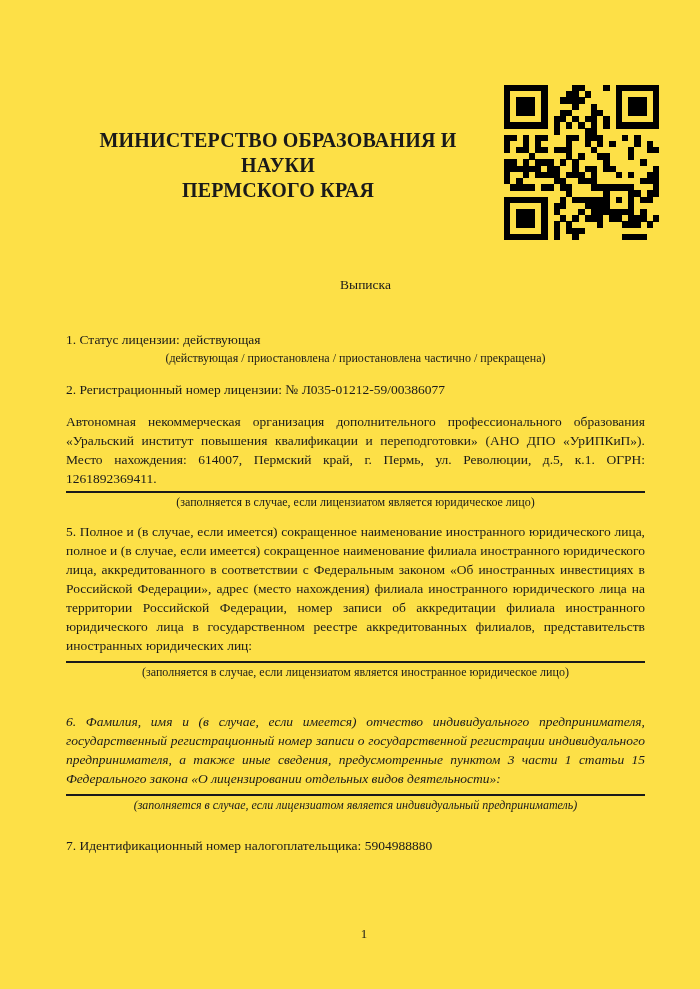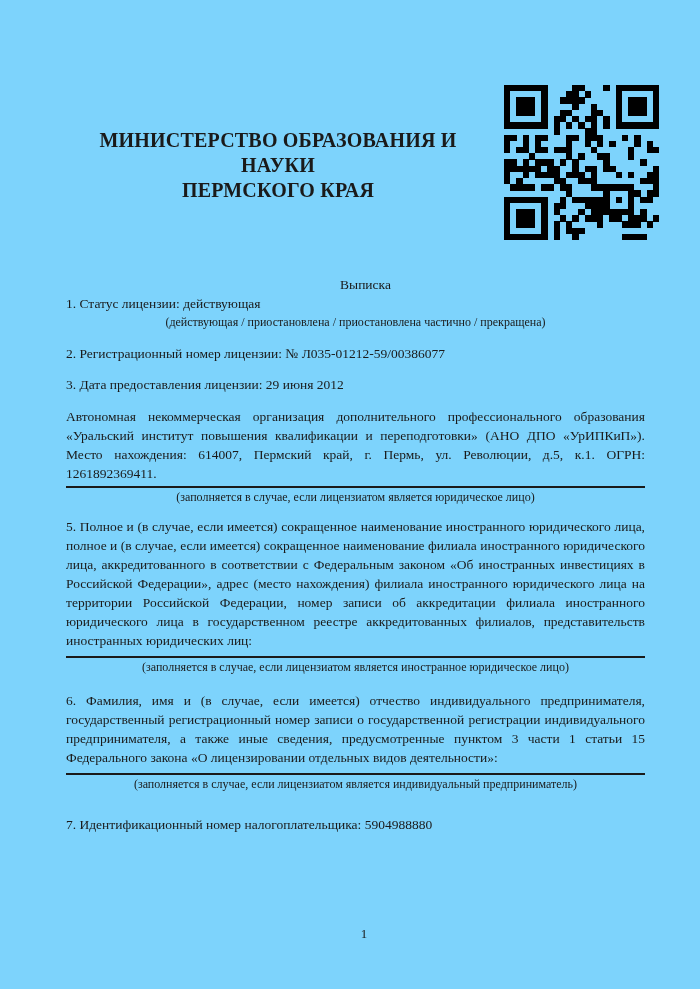--- a/index.html
+++ b/index.html
@@ -1,43 +1,43 @@
 <!DOCTYPE html>
 <html lang="ru"><head>
 <meta charset="utf-8">
 <style>
   html,body{margin:0;padding:0;}
   body{
     width:700px;height:989px;background:#ffffff;color:#1a1a1a;
     font-family:"Liberation Serif","DejaVu Serif",serif;
     -webkit-font-smoothing:antialiased;
   }
-  .page{position:relative;width:700px;height:989px;overflow:hidden;background:#7dd3fc;}
+  .page{position:relative;width:700px;height:989px;overflow:hidden;background:#fde047;}
   .content{padding:0 55px 0 66px;}
 
   .qr{position:absolute;top:85px;left:504px;width:155px;height:155px;fill:#000;}
 
   .header{margin-top:128px;width:424px;text-align:center;}
   .ministry-line{font-weight:bold;font-size:20px;line-height:25px;letter-spacing:.2px;}
   .org-caption{font-size:11px;line-height:14px;margin-top:4px;}
 
   .statement{margin-top:72px;text-align:center;font-size:13.5px;line-height:19px;padding-left:20px;}
 
   .item{font-size:13.5px;line-height:19px;}
   .item p{margin:0;}
   .just{text-align:justify;}
   .cap{font-size:12px;line-height:14px;text-align:center;margin-top:2px;}
   .rule{border-top:2px solid #1a1a1a;height:0;margin:0;}
 
-  .mt-item1{}
+  .mt-item1{margin-top:36px;}
   .mt-item2{margin-top:15px;}
   .mt-item3{margin-top:12px;}
   .mt-item4{margin-top:13px;}
   .mt-item5{margin-top:13px;}
-  .mt-item6{margin-top:17px;}
+  .mt-item6{margin-top:33px;font-style:italic;}
   .mt-item7{margin-top:24px;}
   .rule-gap{margin-top:6px;}
   .rule-tight{margin-top:3px;}
 
   .pagenum{
     position:absolute;top:926px;left:0;width:700px;
     text-align:center;text-indent:28px;font-size:13px;line-height:16px;
   }
 </style>
 </head>
@@ -355,23 +355,20 @@
 
     <div class="item mt-item1">
       <p>1. Статус лицензии: действующая</p>
       <div class="cap">(действующая / приостановлена / приостановлена частично / прекращена)</div>
     </div>
 
     <div class="item mt-item2">
       <p>2. Регистрационный номер лицензии: № Л035-01212-59/00386077</p>
     </div>
 
-    <div class="item mt-item3">
-      <p>3. Дата предоставления лицензии: 29 июня 2012</p>
-    </div>
 
     <div class="item mt-item4">
       <p class="just">Автономная некоммерческая организация дополнительного профессионального образования «Уральский институт повышения квалификации и переподготовки» (АНО ДПО «УрИПКиП»). Место нахождения: 614007, Пермский край, г. Пермь, ул. Революции, д.5, к.1. ОГРН: 1261892369411.</p>
       <div class="rule rule-tight"></div>
       <div class="cap">(заполняется в случае, если лицензиатом является юридическое лицо)</div>
     </div>
 
     <div class="item mt-item5">
       <p class="just">5. Полное и (в случае, если имеется) сокращенное наименование иностранного юридического лица, полное и (в случае, если имеется) сокращенное наименование филиала иностранного юридического лица, аккредитованного в соответствии с Федеральным законом «Об иностранных инвестициях в Российской Федерации», адрес (место нахождения) филиала иностранного юридического лица на территории Российской Федерации, номер записи об аккредитации филиала иностранного юридического лица в государственном реестре аккредитованных филиалов, представительств иностранных юридических лиц:</p>
       <div class="rule rule-gap"></div>

